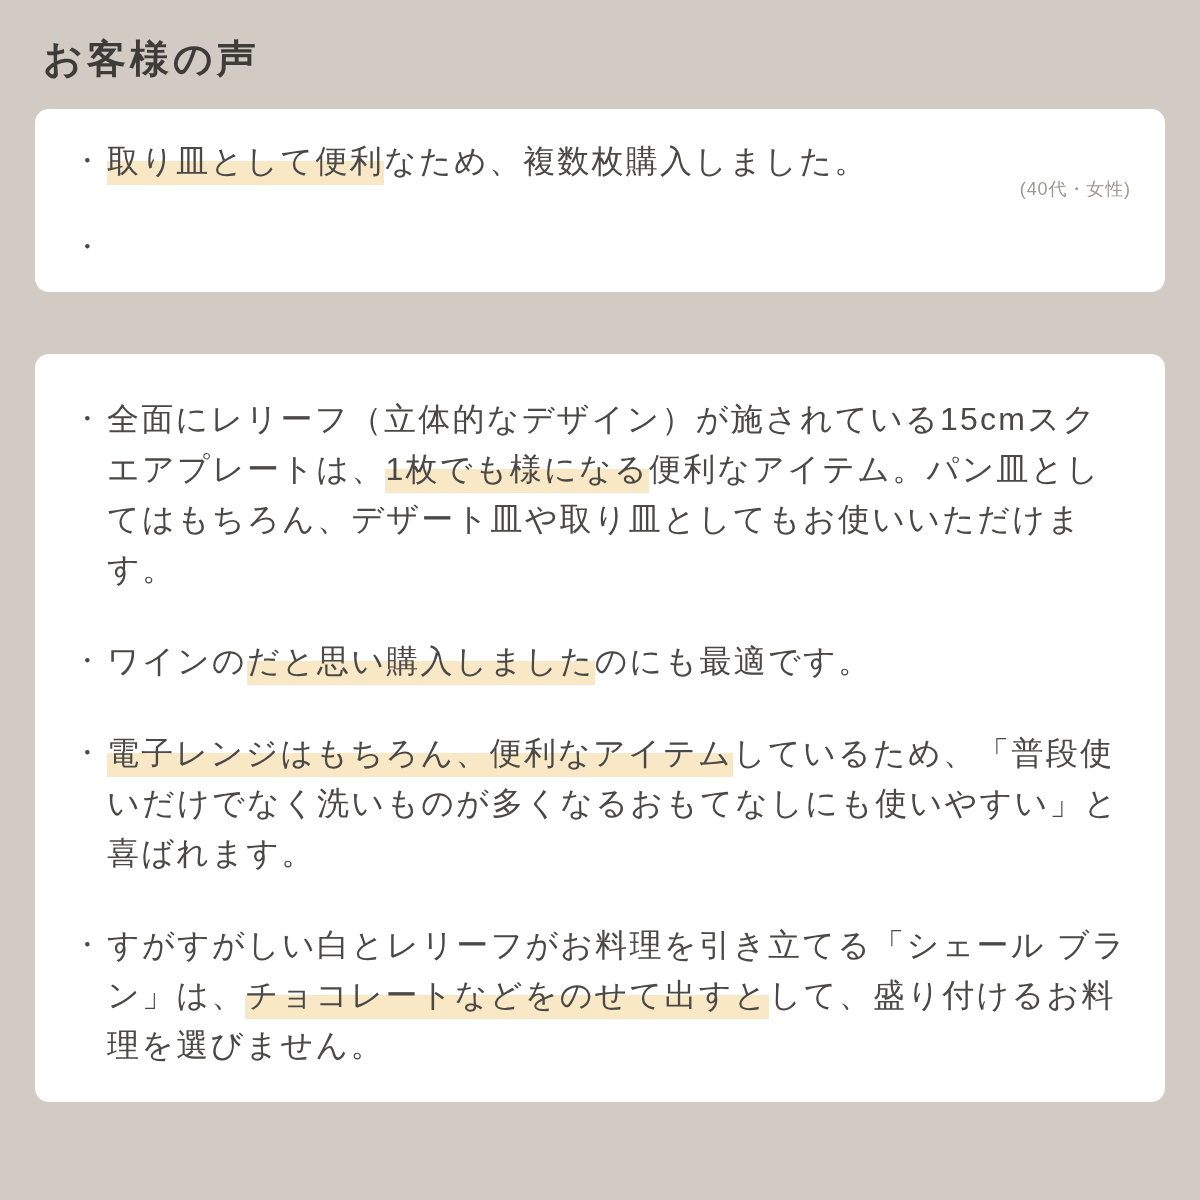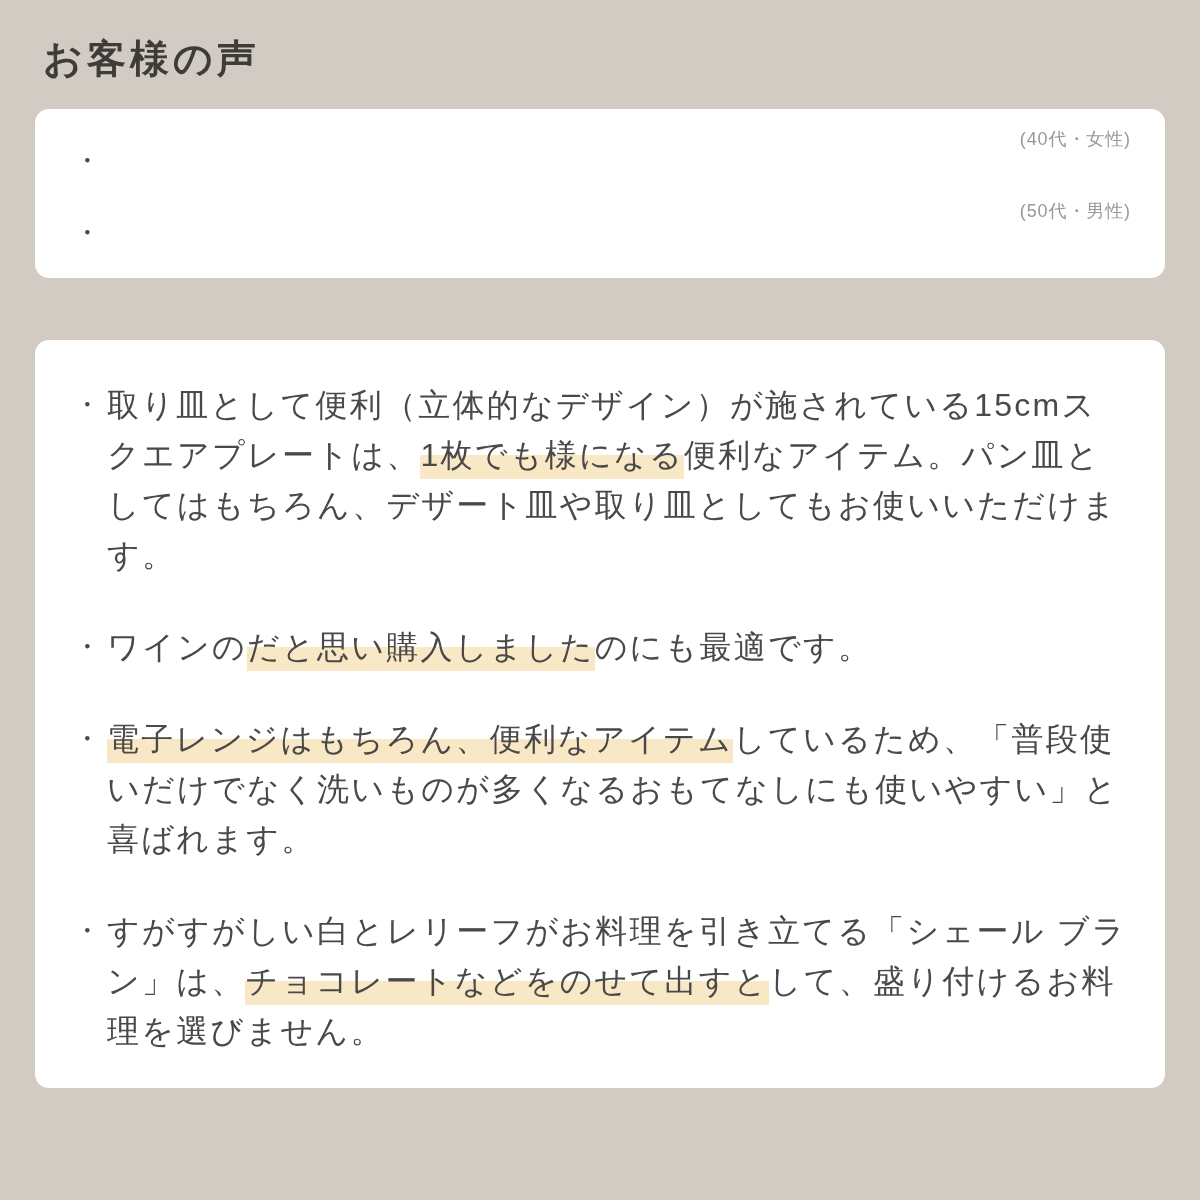--- a/index.html
+++ b/index.html
@@ -79,41 +79,41 @@
 <body style="--bg: #d1cbc3; --card_bg: #ffffff; --heading: #3e3c39; --text: #4a4947; --highlight: #f8e8c6; --muted: #9b9894;">
 
 <div class="page" id="page-root">
   <section class="voice-section">
     <h2 class="section-title">お客様の声</h2>
     <div class="card card-customer">
       <ul class="voice-list">
   <li class="voice-item">
     <span class="bullet">・</span>
     <div class="item-body">
+      <p class="item-text"><span class="hl">取り皿として便利</span><span>なため、複数枚購入しました。</span></p>
       <div class="attribution">(40代・女性)</div>
     </div>
   </li>
 
   <li class="voice-item">
     <span class="bullet">・</span>
     <div class="item-body">
-      <div class="attribution">(50代・男性)</div>
     </div>
   </li>
 </ul>
     </div>
   </section>
 
   <section class="voice-section">
     <div class="card card-staff">
       <ul class="voice-list">
   <li class="voice-item">
     <span class="bullet">・</span>
     <div class="item-body">
-      <p class="item-text"><span>取り皿として便利（立体的なデザイン）が施されている15cmスクエアプレートは、</span><span class="hl">1枚でも様になる</span><span>便利なアイテム。パン皿としてはもちろん、デザート皿や取り皿としてもお使いいただけます。</span></p>
+      <p class="item-text"><span>全面にレリーフ（立体的なデザイン）が施されている15cmスクエアプレートは、</span><span class="hl">1枚でも様になる</span><span>便利なアイテム。パン皿としてはもちろん、デザート皿や取り皿としてもお使いいただけます。</span></p>
 
     </div>
   </li>
 
   <li class="voice-item">
     <span class="bullet">・</span>
     <div class="item-body">
       <p class="item-text"><span>ワインの</span><span class="hl">だと思い購入しました</span><span>のにも最適です。</span></p>
 
     </div>

